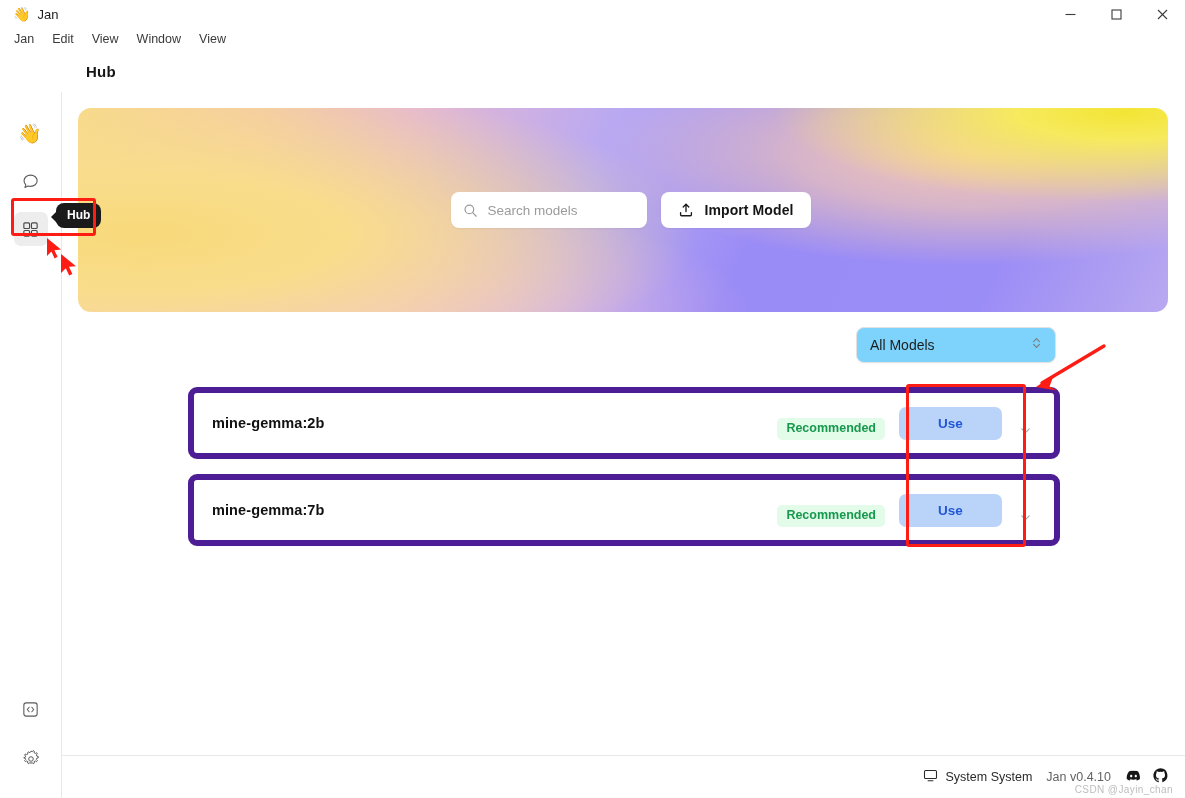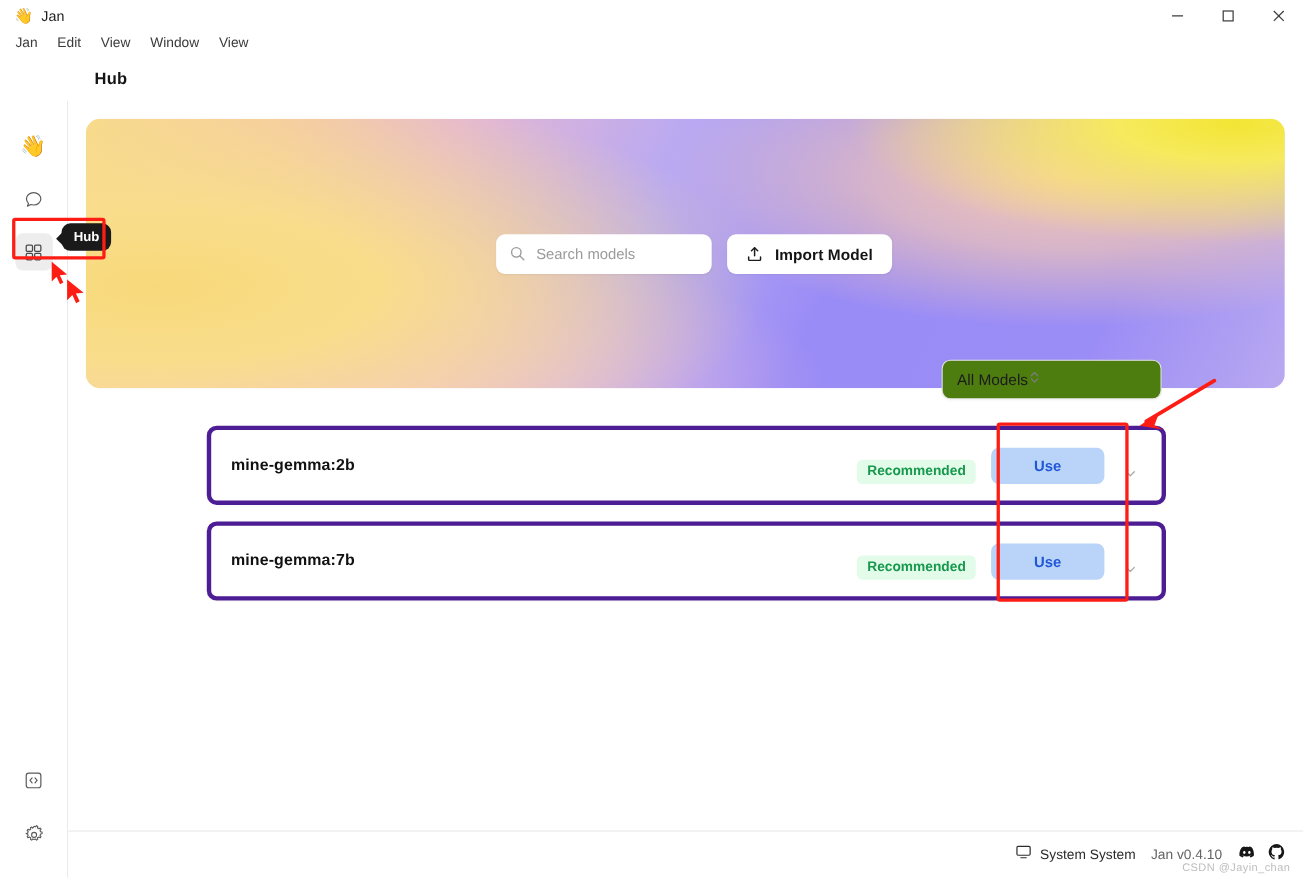--- a/index.html
+++ b/index.html
@@ -165,21 +165,21 @@
     background: #ffffff;
     overflow: hidden;
   }
 
   
   .hero {
     position: absolute;
     left: 16px;
     top: 16px;
     width: 1090px;
-    height: 245px;
+    height: 204px;
     border-radius: 13px;
     overflow: hidden;
     background:
       radial-gradient(62% 85% at 96% 2%,   #f3e534 0%, #f6ea5e 16%, rgba(243,229,52,0) 52%),
       radial-gradient(58% 95% at 82% 22%,  #f6c9b2 0%, rgba(246,201,178,0.65) 28%, rgba(246,201,178,0) 58%),
       radial-gradient(85% 130% at 6% 62%,  #f8d97a 0%, #f9dd8c 22%, rgba(249,221,140,0) 60%),
       radial-gradient(60% 90% at 22% 100%, #f4c3d6 0%, rgba(244,195,214,0.55) 34%, rgba(244,195,214,0) 66%),
       linear-gradient(115deg, #f7d98b 0%, #f3c9a8 16%, #e6b8d2 28%, #b9a9f2 46%, #9a8cf6 62%, #9b8df6 84%, #b9a8f0 100%);
     display: flex;
     align-items: center;
@@ -231,45 +231,45 @@
     left: 16px;
     top: 235px;
     width: 1090px;
     display: flex;
     justify-content: flex-end;
     padding-right: 112px;
   }
   .select-box {
     width: 200px;
     height: 36px;
-    background: #4d7c0f;
+    background: #7dd3fc;
     border: 1px solid #e2e2e2;
     border-radius: 8px;
     display: flex;
     align-items: center;
-    justify-content: flex-start;
+    justify-content: space-between;
     padding: 0 13px;
     box-shadow: 0 1px 2px rgba(0,0,0,0.03);
   }
   .select-label { font-size: 14px; color: #1c1c1c; }
 
   
   .model-list {
     position: absolute;
     left: 126px;
     top: 295px;
     width: 872px;
     display: flex;
     flex-direction: column;
     gap: 15px;
   }
   .model-card {
     height: 72px;
     background: #ffffff;
-    border: 4px solid #4c1d95;
+    border: 6px solid #4c1d95;
     border-radius: 9px;
     display: flex;
     align-items: center;
     padding: 0 20px 0 18px;
     box-shadow: 0 1px 2px rgba(0,0,0,0.025);
   }
   .model-name {
     font-size: 14.5px;
     font-weight: bold;
     color: #111111;

